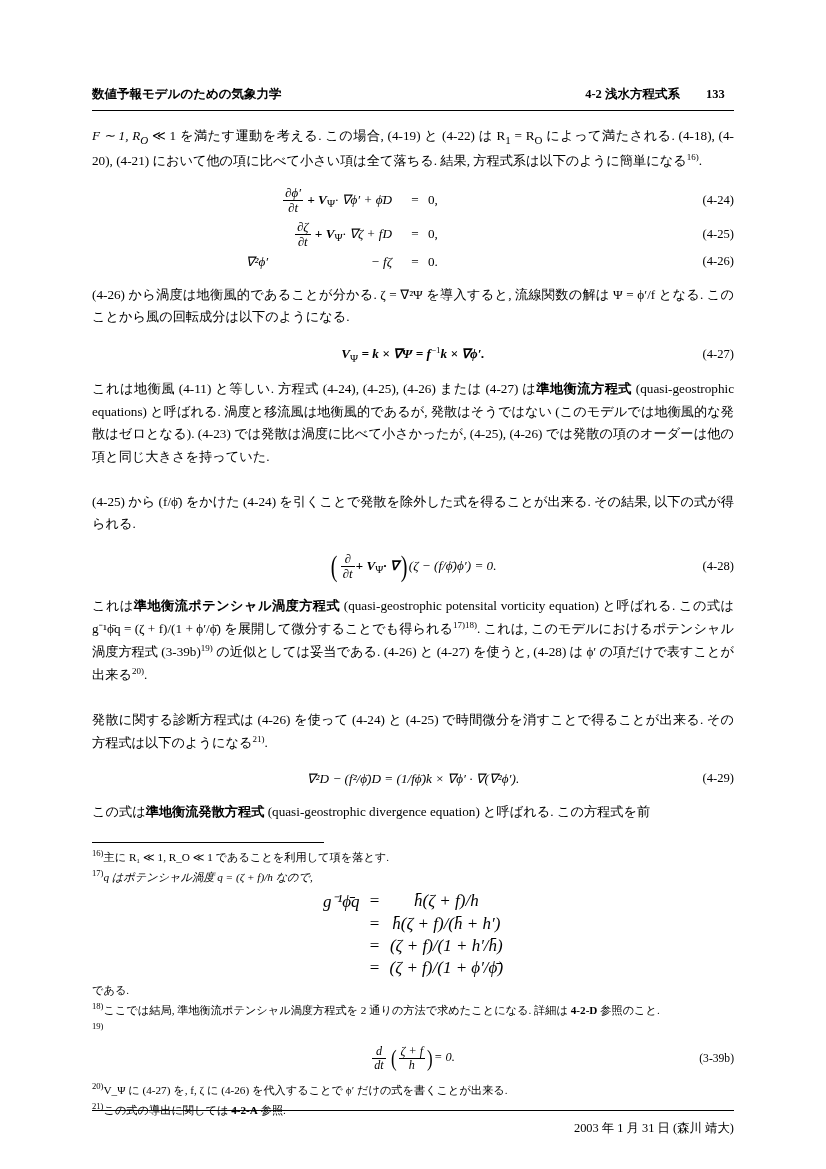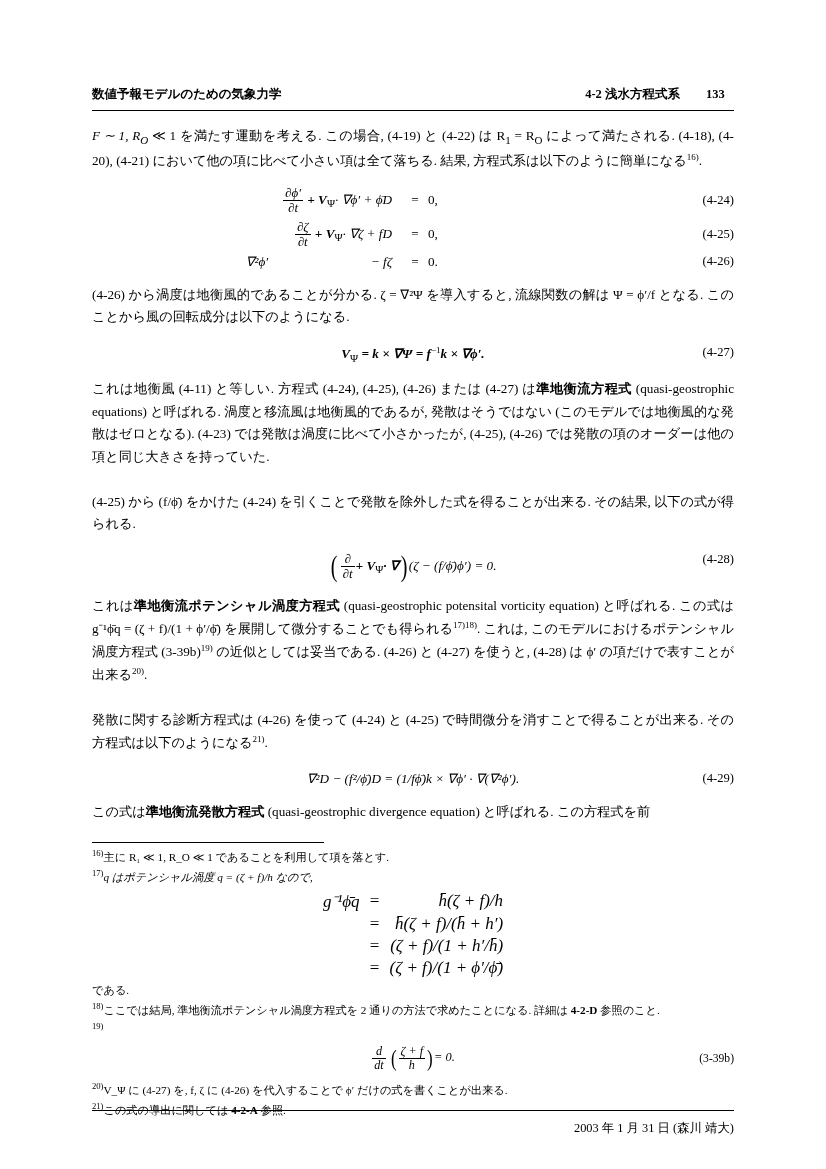--- a/index.html
+++ b/index.html
@@ -75,20 +75,21 @@
     text-align: left;
   }
   .eqrow .tag {
     margin-left: auto;
     text-align: right;
     width: 70px;
     font-size: 12.6px;
   }
   .eqcenter {
     display: flex;
+    align-items: center;
     font-size: 13.2px;
     margin: 16px 0 14px 0;
   }
   .eqcenter .mid {
     flex: 1 1 auto;
     text-align: center;
     white-space: nowrap;
   }
   .eqcenter .tag {
     flex: 0 0 70px;
@@ -133,21 +134,21 @@
   .fnote {
     font-size: 11.2px;
     line-height: 1.5;
     margin: 1.5px 0;
     text-align: justify;
   }
   .fnote sup { font-size: 8.6px; vertical-align: super; }
   .fneqtbl { margin: 3px auto 3px auto; border-collapse: collapse; }
   .fneqtbl td { font-size: 17px; padding: 1px 3px; }
   .fneqtbl td.l { text-align: right; }
-  .fneqtbl td.r { text-align: right; }
+  .fneqtbl td.r { text-align: center; }
   .fneqtbl td.e { text-align: center; width: 18px; }
 
   .fncenter {
     display: flex;
     align-items: center;
     font-size: 12.4px;
     margin: 6px 0 8px 0;
   }
   .fncenter .mid { flex: 1 1 auto; text-align: center; }
   .fncenter .tag { flex: 0 0 70px; text-align: right; font-size: 11.6px; }

